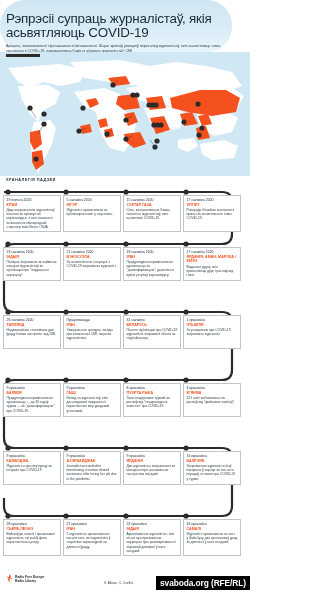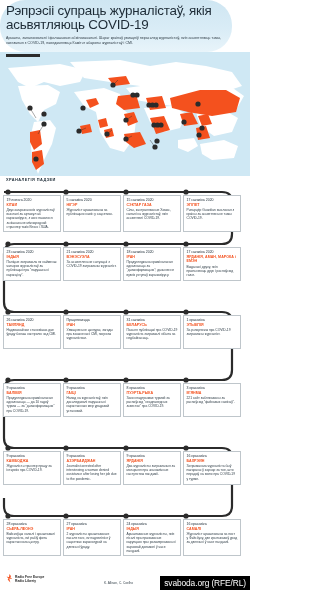--- a/index.html
+++ b/index.html
@@ -13,21 +13,21 @@
     position: relative;
     width: 250px; height: 592px;
     background: #ffffff;
   }
 
   
   .header {
     position: absolute; left: 0; top: 0;
     width: 232px; height: 52px;
     background: linear-gradient(180deg,#cfe6f2 0%,#d9ecf6 55%,#e8f4fa 100%);
-    padding: 4px 6px 0 6px;
+    padding: 12px 6px 0 6px;
     border-radius: 25px;
   }
   .title {
     font-size: 13.4px; line-height: 14.2px;
     font-weight: 400; color: #1d2b36;
     letter-spacing: -0.2px;
   }
   .subtitle {
     margin-top: 4px;
     font-size: 3.55px; line-height: 4.6px;
@@ -98,21 +98,21 @@
   .logo { position: absolute; left: 6px; top: 6px; display: flex; align-items: center; }
   .logo-mark { width: 7px; height: 9px; margin-right: 2px; }
   .logo-text { font-size: 3.3px; line-height: 4px; font-weight: 700; color: #2b2b2b; }
   .credit {
     position: absolute; left: 104px; top: 13px;
     font-size: 3.2px; color: #3a464f;
   }
   .watermark {
     position: absolute; right: 0; top: 8px;
     background: #000000; color: #ffffff;
-    font-size: 8.4px; font-weight: 400;
+    font-size: 8.4px; font-weight: 700;
     padding: 1.5px 4px 2px 4px;
     letter-spacing: -0.1px;
     text-align: center;
   }
 </style>
 </head>
 <body>
 
 <div id="page">
 

